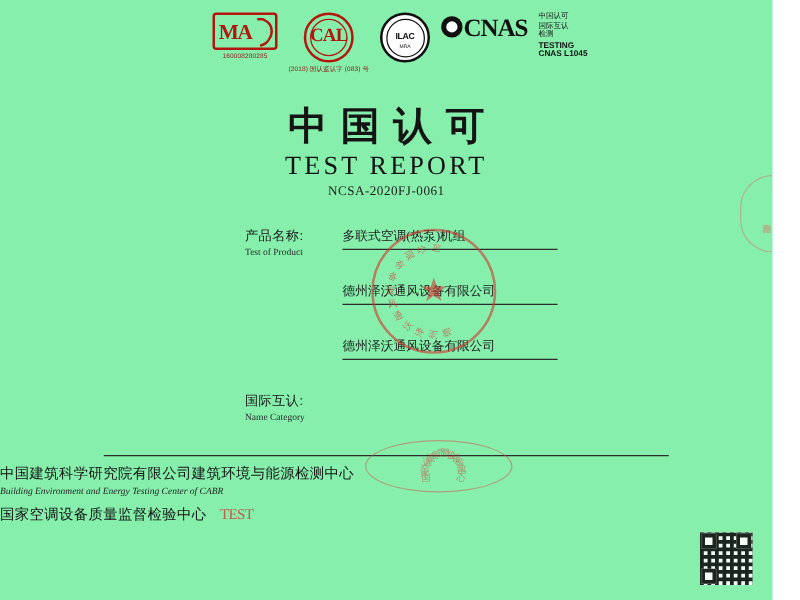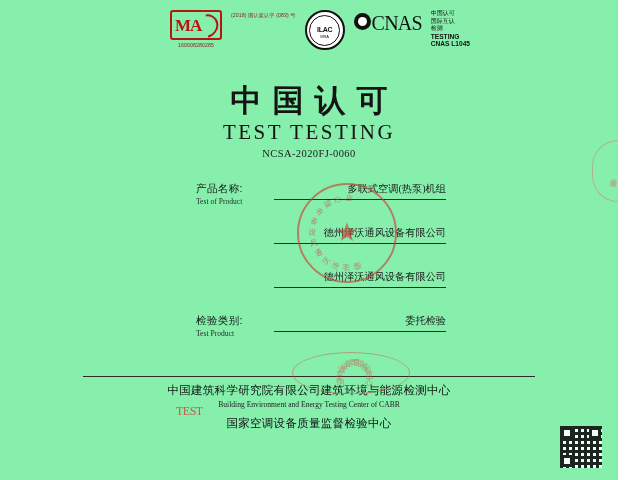--- a/index.html
+++ b/index.html
@@ -132,21 +132,21 @@
   .ilac-mark .ilac-sub {
     position: absolute;
     left: 0; right: 0; top: 22px;
     font-size: 4px;
     color: #111;
     font-family: "Liberation Sans", sans-serif;
   }
   
   .cnas-mark {
     font-size: 20px;
-    font-weight: normal;
+    font-weight: bold;
     letter-spacing: -0.8px;
     color: #111;
     font-family: "Liberation Serif", serif;
     line-height: 26px;
     position: relative;
     padding-left: 18px;
   }
   .cnas-mark .cnas-dot {
     position: absolute;
     left: 0;
@@ -244,53 +244,52 @@
     white-space: nowrap;
     margin-top: 1px;
   }
   .field-value {
     position: absolute;
     left: 78px;
     right: 0;
     top: 0;
     height: 17px;
     border-bottom: 0.9px solid #2b2b2b;
-    text-align: right;
+    text-align: left;
     font-size: 10.2px;
     color: #1d1d1d;
     font-family: "Liberation Serif", serif;
     white-space: nowrap;
     overflow: hidden;
   }
   
   .footer {
     position: absolute;
     left: 0;
     right: 0;
     top: 364px;
-    text-align: center;
-    margin-top: 12px;
   }
   .footer .rule {
     width: 452px;
     height: 0;
     border-top: 1px solid #2b2b2b;
     margin: 0 auto 6px auto;
   }
   .footer .f-cn {
     font-size: 11.5px;
     letter-spacing: 0.3px;
     color: #121212;
     font-family: "Liberation Serif", serif;
   }
   .footer .f-en {
     font-size: 7.6px;
     color: #222;
     font-family: "Liberation Serif", serif;
     margin-top: 2px;
+    font-style: italic;
   }
   .footer .gap {
     height: 7px;
   }
   
   .seal {
     position: absolute;
     border-radius: 50%;
     border: 2px solid #cf3b33;
     opacity: 0.62;
@@ -402,20 +401,23 @@
 
     <div class="cert-block">
       <div class="ma-mark">
         <span class="ma-text">MA</span>
         <span class="ma-c"></span>
       </div>
       <div class="cert-caption">160008280285</div>
     </div>
 
     <div class="cert-block">
+      <div class="cal-mark">
+        <span class="cal-text">CAL</span>
+      </div>
       <div class="cert-caption">(2018) 国认监认字 (083) 号</div>
     </div>
 
     <div class="cert-block">
       <div class="ilac-mark">
         <span class="ilac-inner"></span>
         <span class="ilac-text">ILAC</span>
         <span class="ilac-sub">MRA</span>
       </div>
     </div>
@@ -431,22 +433,22 @@
       <div>中国认可</div>
       <div>国际互认</div>
       <div>检测</div>
       <div class="bold">TESTING</div>
       <div class="bold">CNAS L1045</div>
     </div>
 
   </div>
 
   <div class="title-cn">中国认可</div>
-  <div class="title-en">TEST TESTING</div>
-  <div class="report-no">NCSA-2020FJ-0060</div>
+  <div class="title-en">TEST REPORT</div>
+  <div class="report-no">NCSA-2020FJ-0061</div>
 
   <div class="fields">
 
     <div class="field-row">
       <div class="field-label">
         <div class="cn">产品名称:</div>
         <div class="en">Test of Product</div>
       </div>
       <div class="field-value">多联式空调(热泵)机组</div>
     </div>
@@ -454,24 +456,23 @@
     <div class="field-row">
       <div class="field-value">德州泽沃通风设备有限公司</div>
     </div>
 
     <div class="field-row">
       <div class="field-value">德州泽沃通风设备有限公司</div>
     </div>
 
     <div class="field-row">
       <div class="field-label">
-        <div class="cn">检验类别:</div>
-        <div class="en">Test Product</div>
-      </div>
-      <div class="field-value">委托检验</div>
+        <div class="cn">国际互认:</div>
+        <div class="en">Name Category</div>
+      </div>
     </div>
 
   </div>
 
   <div class="footer">
     <div class="rule"></div>
     <div class="f-cn">中国建筑科学研究院有限公司建筑环境与能源检测中心</div>
     <div class="f-en">Building Environment and Energy Testing Center of CABR</div>
     <div class="gap"></div>
     <div class="f-cn">国家空调设备质量监督检验中心</div>

